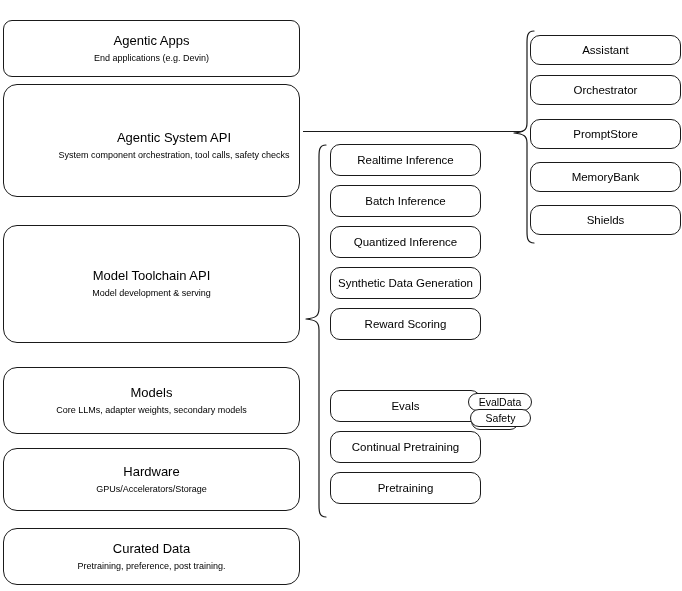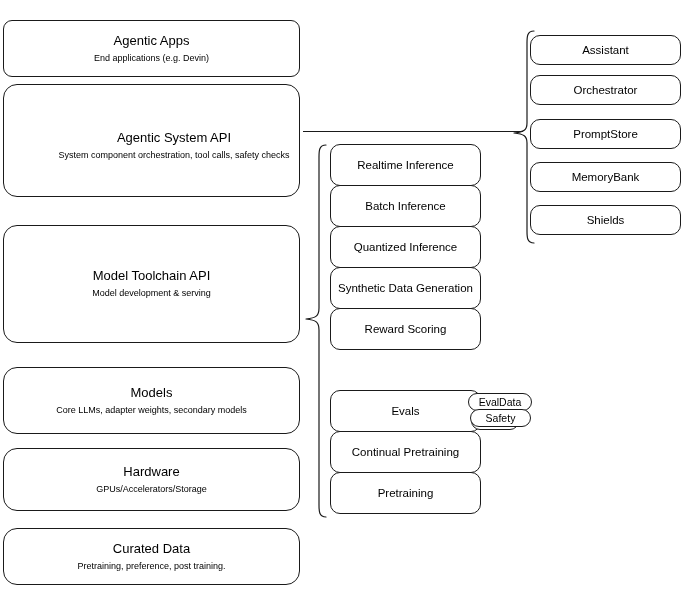--- a/index.html
+++ b/index.html
@@ -57,21 +57,21 @@
   }
   .layer.tall .inner {
     width: 100%;
     text-align: center;
   }
 
   
   .mid {
     left: 330px;
     width: 151px;
-    height: 42px;
+    height: 32px;
     border-radius: 10px;
     font-size: 11.5px;
   }
   .mid .label {
     font-size: 11.5px;
     line-height: 14px;
     text-align: center;
   }
 
   

